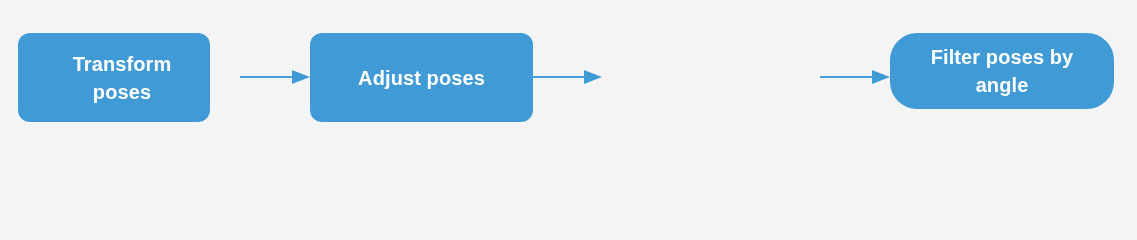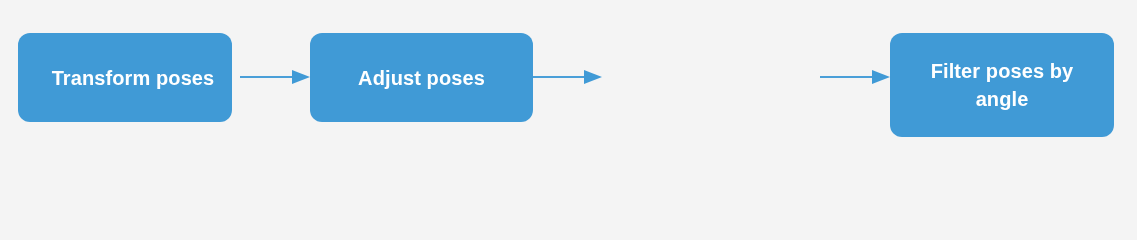--- a/index.html
+++ b/index.html
@@ -68,27 +68,27 @@
   <svg class="connector" style="left:533px; top:69px; width:69px; height:16px;" viewBox="0 0 69 16">
     <line class="connector-line" x1="0" y1="8" x2="55" y2="8"></line>
     <polygon class="connector-head" points="51,1 69,8 51,15"></polygon>
   </svg>
 
   <svg class="connector" style="left:820px; top:69px; width:70px; height:16px;" viewBox="0 0 70 16">
     <line class="connector-line" x1="0" y1="8" x2="56" y2="8"></line>
     <polygon class="connector-head" points="52,1 70,8 52,15"></polygon>
   </svg>
 
-  <div class="node" style="left:18px; top:33px; width:214px; height:89px;padding-left:26px;">
+  <div class="node" style="left:18px; top:33px; width:192px; height:89px;padding-left:26px;">
     <span class="node-label">Transform poses</span>
   </div>
 
   <div class="node" style="left:310px; top:33px; width:223px; height:89px;text-align:right;">
     <span class="node-label">Adjust poses</span>
   </div>
 
 
-  <div class="node" style="left:890px; top:33px; width:224px; height:104px;">
+  <div class="node" style="left:890px; top:33px; width:224px; height:76px;border-radius:27px;">
     <span class="node-label">Filter poses by
 angle</span>
   </div>
 
 </div>
 
 </body></html>

